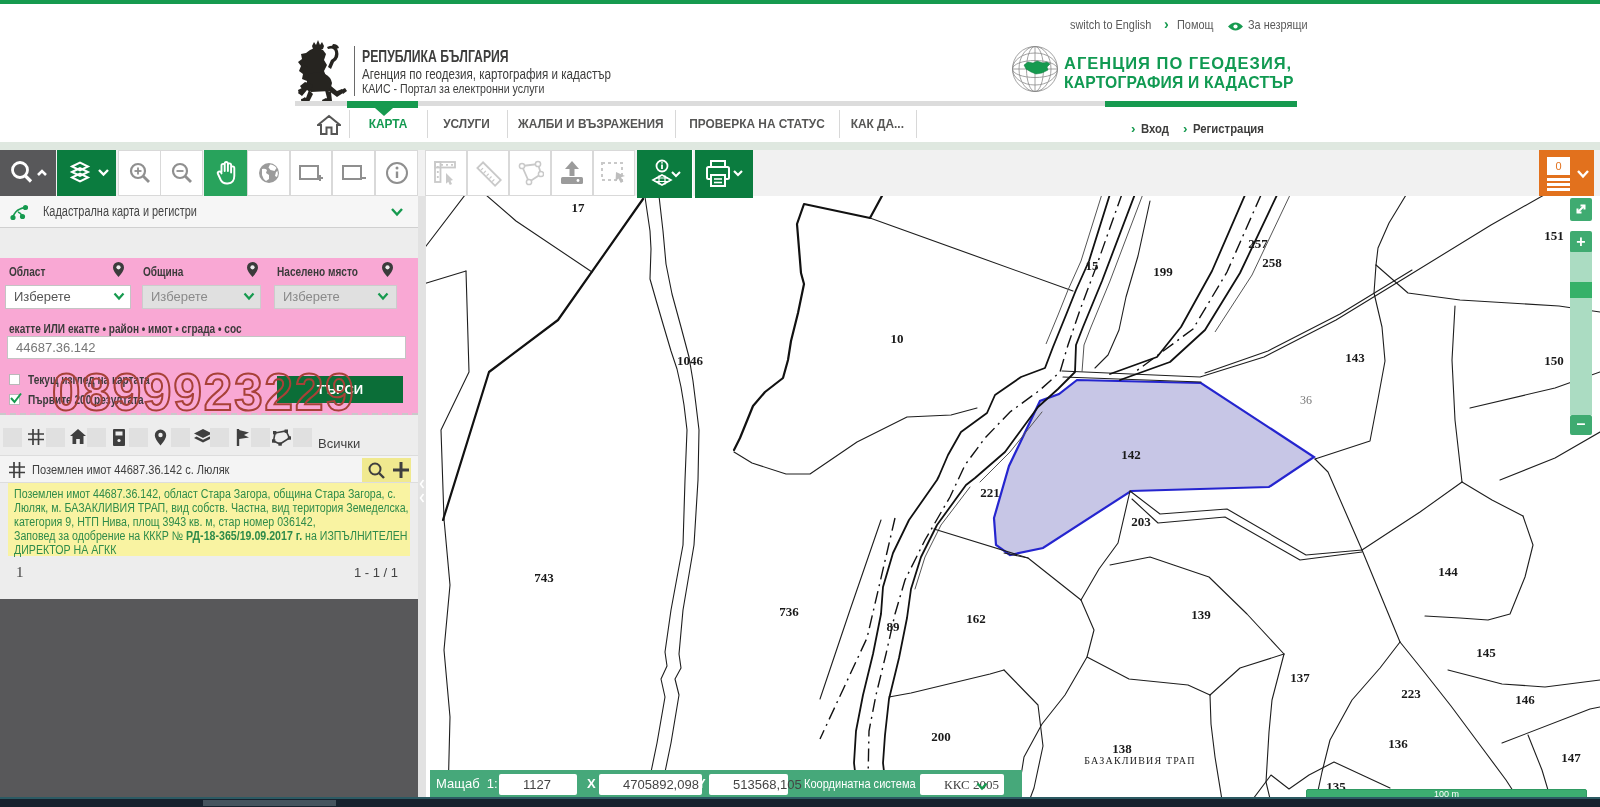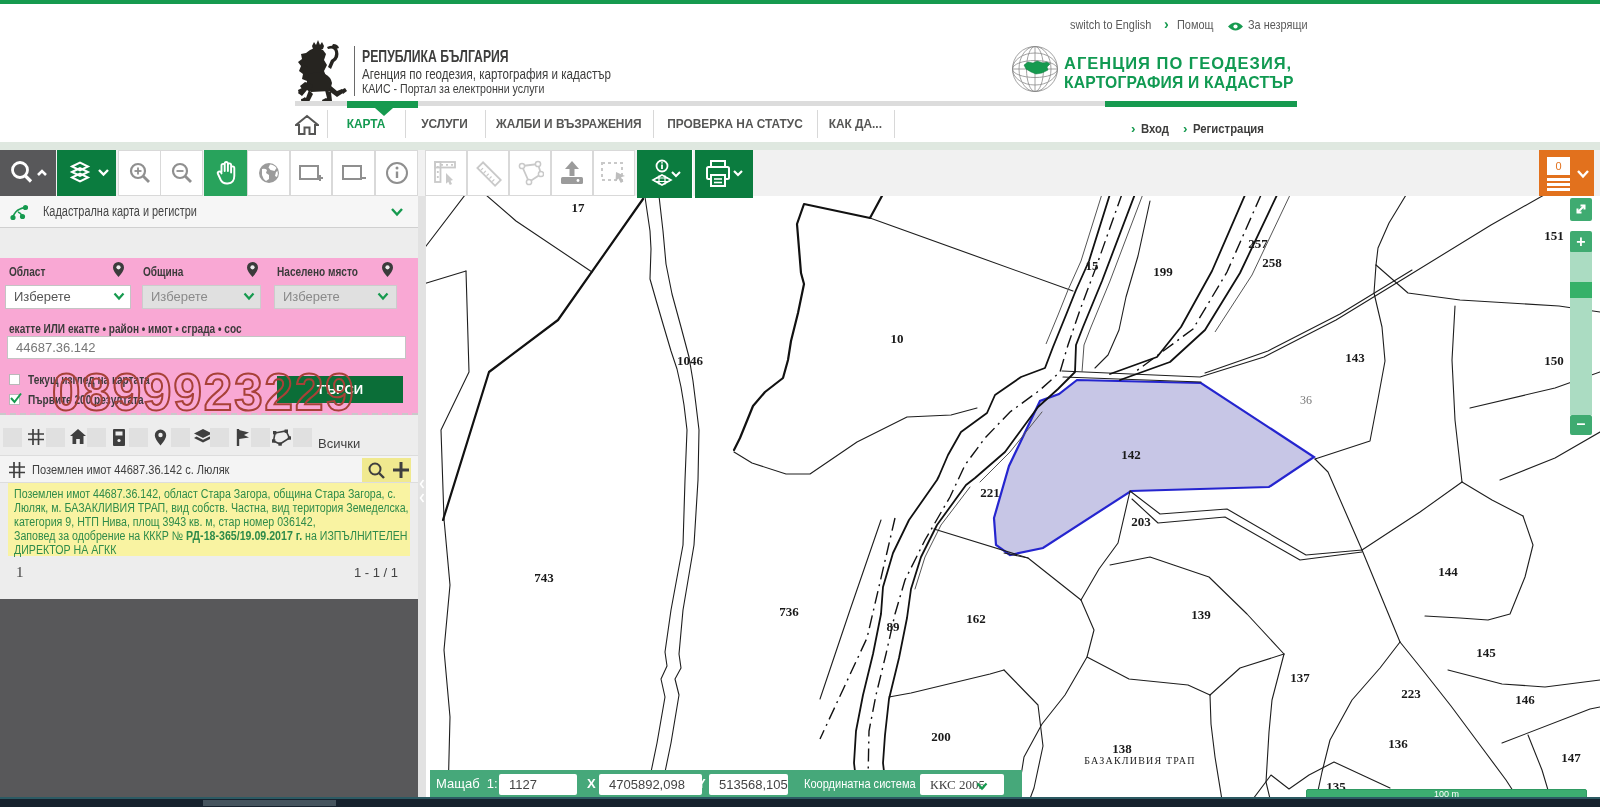--- a/index.html
+++ b/index.html
@@ -8,21 +8,21 @@
 .abs { position:absolute; }
 
 #topstrip { left:0; top:0; width:1600px; height:4px; background:#169a4f; z-index:5; }
 #hdr { left:0; top:4px; width:1600px; height:140px; background:#fff; z-index:5; }
 .toplink { font-size:13px; color:#5a5a5a; }
 #navline { left:295px; top:101px; width:810px; height:5px; background:#dcdcdc; z-index:6; }
 #navline2 { left:1105px; top:101px; width:192px; height:6px; background:#169a4f; z-index:7; }
 #kartamark { left:347px; top:101px; width:71px; height:7px; background:#169a4f; z-index:7; }
 #kartatri { left:375px; top:108px; width:0; height:0; border-left:9px solid transparent;
   border-right:9px solid transparent; border-top:8px solid #169a4f; z-index:7; }
-#navbar { left:282px; top:106px; width:1010px; height:28px; z-index:6; }
+#navbar { left:304px; top:106px; width:1010px; height:28px; z-index:6; }
 .navtab { position:absolute; top:0; height:36px; line-height:36px; font-size:13.5px;
   font-weight:bold; color:#565655; text-align:center; white-space:nowrap; }
 .navtab span { display:inline-block; transform:scaleX(0.88); }
 .navsep { position:absolute; top:4px; height:28px; width:1px; background:#d8d8d8; }
 .cond { transform:scaleX(0.84); transform-origin:0 50%; white-space:nowrap; }
 #sagestrip { left:0; top:142px; width:1600px; height:8px; background:#dfe8e0; z-index:5; }
 
 #toolbar { left:0; top:150px; width:1600px; height:46px; background:#f1f1f1; z-index:5; }
 .tbtn { position:absolute; top:0; height:46px; display:flex; align-items:center; justify-content:center; }
 .tbtn.white { background:#fff; border:1px solid #d9d9d9; }
@@ -38,21 +38,21 @@
 .fselect.dis { background:#e0e0e0; border-color:#cccccc; color:#8a8a8a; }
 #graybottom { position:absolute; left:0; top:403px; width:418px; height:198px; background:#58585a; }
 
 #wmark { left:52px; top:363px; width:360px; z-index:12; font-size:51px; font-weight:bold;
   letter-spacing:2px; color:rgba(255,255,255,0.0); -webkit-text-stroke:2px #a74137; }
 
 #navybar { left:0; top:797px; width:1600px; height:10px; background:#16222e; border-top:2px solid #2c5a63; z-index:9; }
 #navythumb { left:203px; top:800px; width:133px; height:6px; background:#45545e; z-index:10; }
 #coordbar { left:430px; top:770px; width:592px; height:28px; background:#46a87a; z-index:8; }
 .cb-label { position:absolute; color:#fff; font-size:13px; top:6px; }
-.cb-input { position:absolute; top:4px; height:21px; background:#fff; border-radius:2px; font-size:13px; color:#444; padding-left:10px; line-height:21px; }
+.cb-input { position:absolute; top:4px; height:21px; background:#fff; border-radius:2px; font-size:13px; color:#444; padding-left:24px; line-height:21px; }
 #scalebar { left:1306px; top:789px; width:281px; height:20px; background:#3cae71; border:1px solid #2f9a62; border-radius:2px; z-index:8; color:#fff; font-size:9px; text-align:center; line-height:9px; }
 
 .zbtn { position:absolute; left:1570px; width:22px; background:#3fab71; border-radius:2px; color:#fff; text-align:center; z-index:8; }
 #ztrack { left:1570px; top:252px; width:22px; height:163px; background:#abdcc2; z-index:8; }
 #zhandle { left:1570px; top:282px; width:22px; height:16px; background:#36b169; z-index:9; }
 
 #orangebtn { left:1539px; top:150px; width:55px; height:46px; background:#e2711d; z-index:6; }
 .icsq { position:absolute; top:13px; width:19px; height:19px; background:#e0e0e0; }
 .icn { top:14px; }
 </style>

